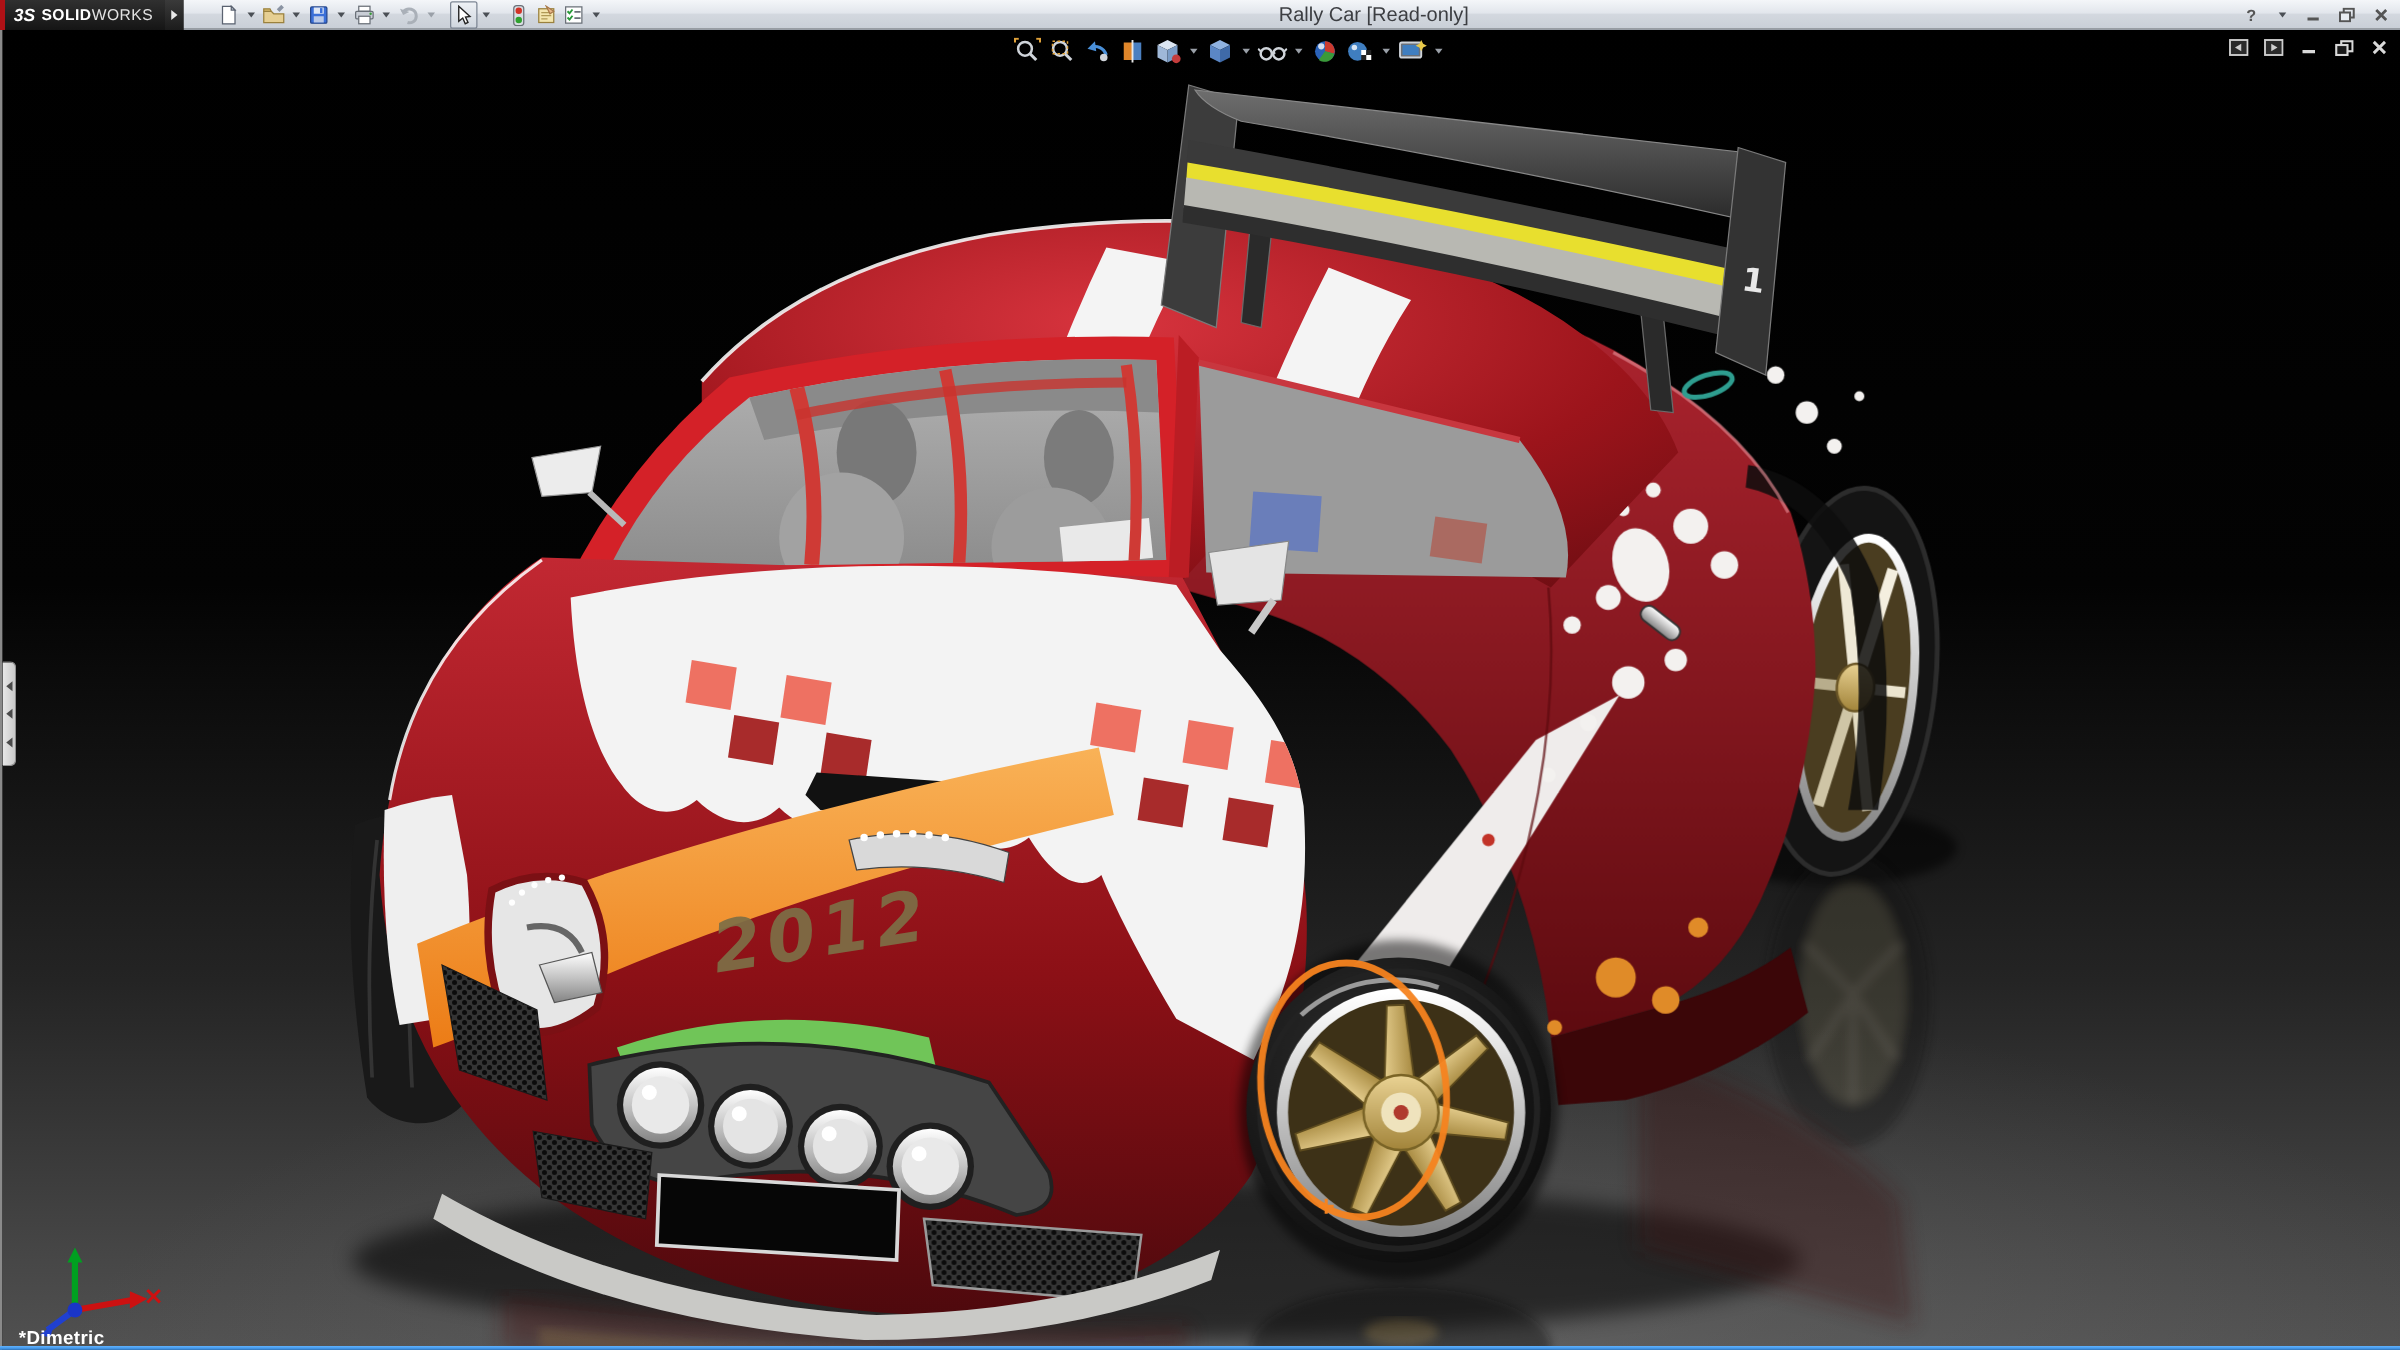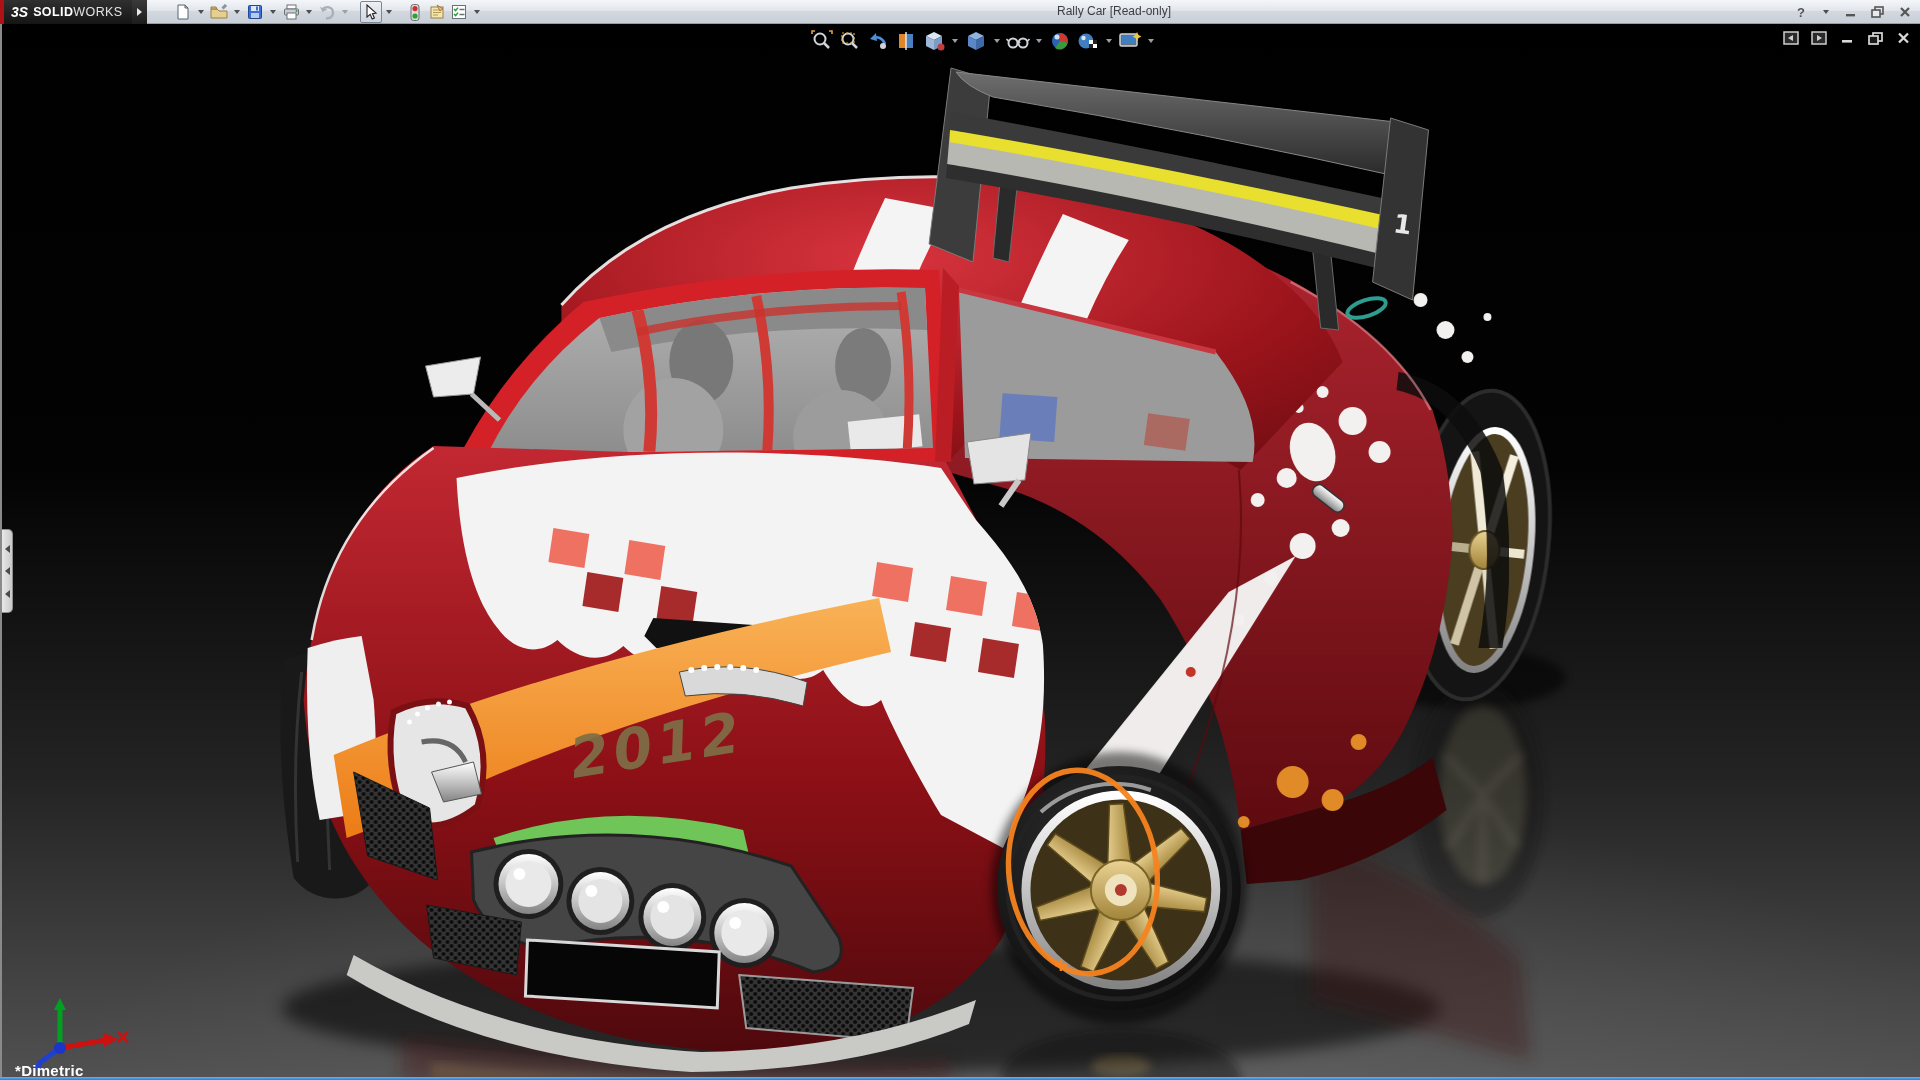--- a/index.html
+++ b/index.html
@@ -25,21 +25,21 @@
 
   .main-toolbar { position:absolute; left:172px; top:1px; height:22px; display:flex; align-items:center; }
   .tb-btn { width:22px; height:22px; display:flex; align-items:center; justify-content:center; }
   .tb-btn.pressed { border:1px solid #7d8694; border-radius:2px;
     background:linear-gradient(#eef1f5,#cfd6de); }
   .dd { width:0; height:0; border-left:3px solid transparent; border-right:3px solid transparent;
     border-top:4px solid #4a4f55; margin:0 4px; }
   .dd.dim { border-top-color:#9aa0a8; }
   .gap { width:8px; }
 
-  .win-title { position:absolute; left:1057px; top:4px; font-size:12px; color:#3c3e42; }
+  .win-title { position:absolute; left:1023px; top:4px; font-size:16px; color:#3c3e42; }
 
   .win-controls { position:absolute; right:6px; top:0; height:24px; display:flex;
     align-items:center; gap:9px; }
   .wc { display:flex; align-items:center; justify-content:center; width:18px; height:18px; color:#555; }
   .help-q { font-weight:bold; font-size:13px; color:#555; }
 
   
   .viewport { position:absolute; top:24px; left:0; width:1920px; height:1056px;
     background:#000; border-left:2px solid #8a8a8a; }
   .scene { position:absolute; inset:0; width:100%; height:100%; }

